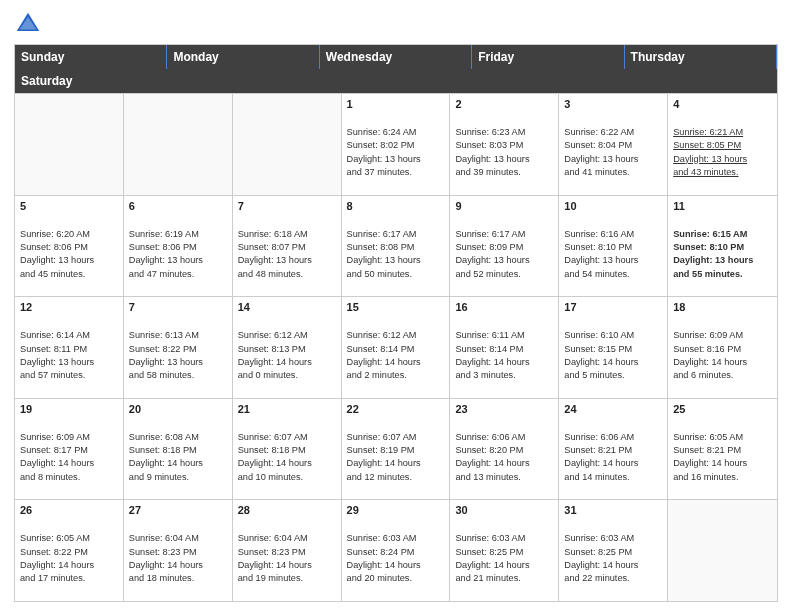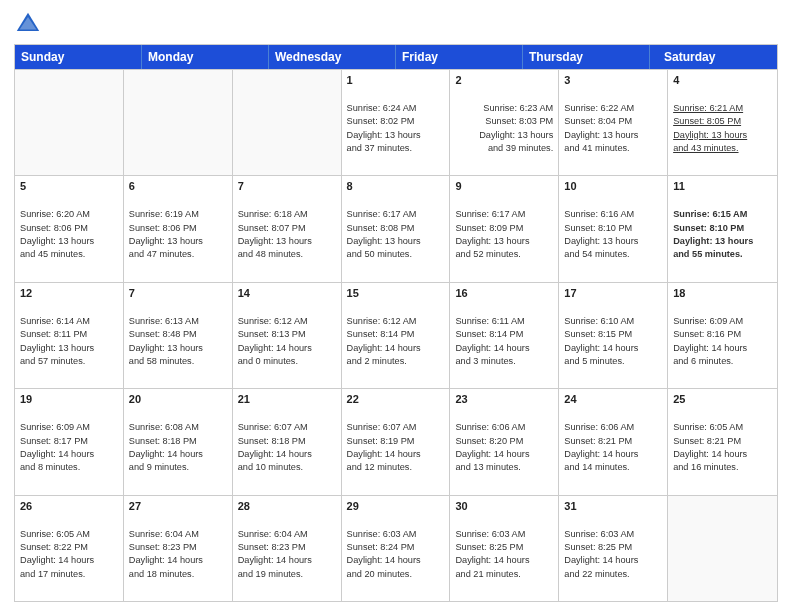--- a/index.html
+++ b/index.html
@@ -60,32 +60,32 @@
       color: #444;
     }
     .calendar {
       flex: 1;
       display: flex;
       flex-direction: column;
       border: 1px solid #ccc;
     }
     .cal-header-row {
       display: grid;
-      grid-template-columns: repeat(6, 1fr);
-      background: #1d4ed8;
+      grid-template-columns: repeat(5, 1fr);
+      background: #404040;
     }
     .cal-header-cell {
       color: #fff;
       font-size: 12px;
       font-weight: bold;
       padding: 5px 6px;
       text-align: left;
       border-right: 1px solid #4a80d4;
     }
-    .cal-header-cell:last-child { border-right: none; margin-left: 8px; }
+    .cal-header-cell:last-child { border-right: none; }
     .cal-body {
       flex: 1;
       display: flex;
       flex-direction: column;
     }
     .cal-row {
       display: grid;
       grid-template-columns: repeat(7, 1fr);
       flex: 1;
       border-top: 1px solid #ccc;
@@ -151,21 +151,21 @@
           <div class="cal-cell empty"></div>
           <div class="cal-cell">
             <div class="day-num">1</div>
             <div class="day-info" style="white-space: pre-line;">Sunrise: 6:24 AM
 Sunset: 8:02 PM
 Daylight: 13 hours
 and 37 minutes.</div>
           </div>
           <div class="cal-cell">
             <div class="day-num">2</div>
-            <div class="day-info" style="white-space: pre-line; text-align: right;">Sunrise: 6:23 AM
+            <div class="day-info" style="white-space: pre-line;">Sunrise: 6:23 AM
 Sunset: 8:03 PM
 Daylight: 13 hours
 and 39 minutes.</div>
           </div>
           <div class="cal-cell">
             <div class="day-num">3</div>
             <div class="day-info" style="white-space: pre-line;">Sunrise: 6:22 AM
 Sunset: 8:04 PM
 Daylight: 13 hours
 and 41 minutes.</div>
@@ -233,21 +233,21 @@
           <div class="cal-cell">
             <div class="day-num">12</div>
             <div class="day-info" style="white-space: pre-line;">Sunrise: 6:14 AM
 Sunset: 8:11 PM
 Daylight: 13 hours
 and 57 minutes.</div>
           </div>
           <div class="cal-cell">
             <div class="day-num">7</div>
             <div class="day-info" style="white-space: pre-line;">Sunrise: 6:13 AM
-Sunset: 8:48 PM
+Sunset: 8:22 PM
 Daylight: 13 hours
 and 58 minutes.</div>
           </div>
           <div class="cal-cell">
             <div class="day-num">14</div>
             <div class="day-info" style="white-space: pre-line;">Sunrise: 6:12 AM
 Sunset: 8:13 PM
 Daylight: 14 hours
 and 0 minutes.</div>
           </div>

